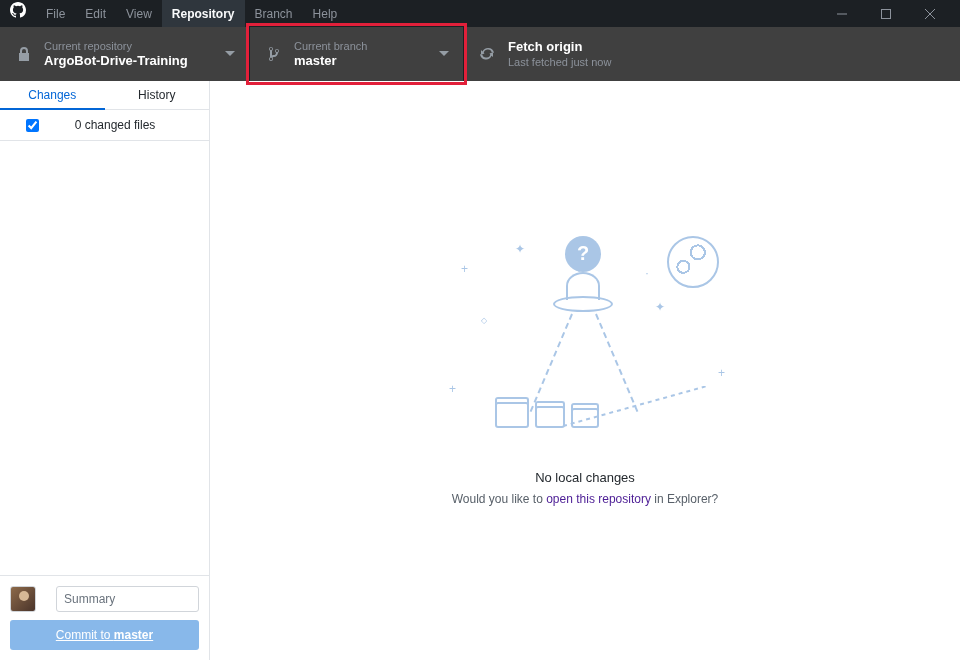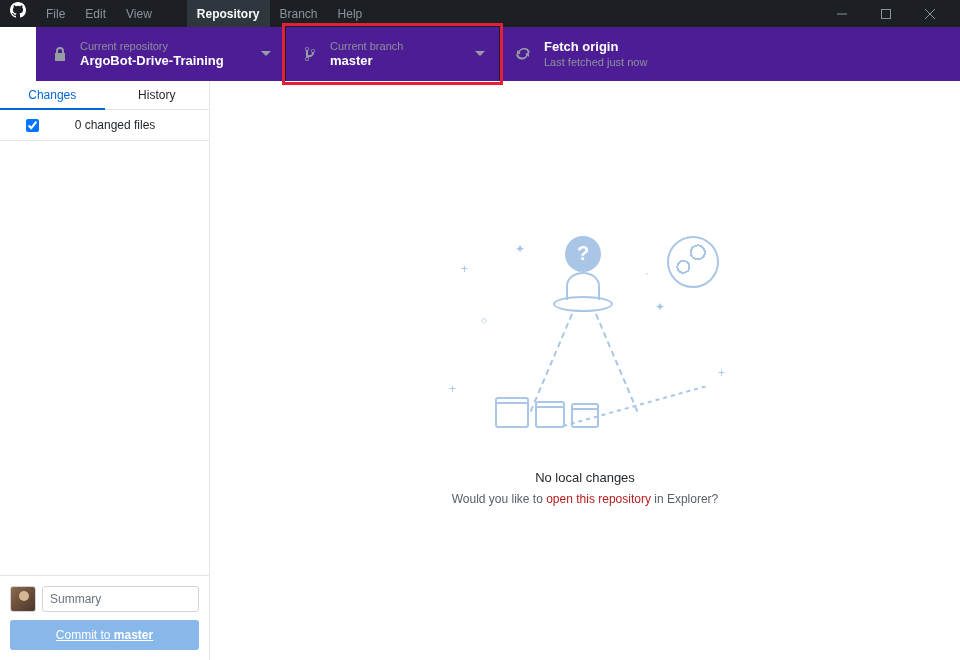--- a/index.html
+++ b/index.html
@@ -3,26 +3,26 @@
   <meta charset="utf-8">
   <style>
     * { margin:0; padding:0; box-sizing:border-box; font-family:-apple-system,BlinkMacSystemFont,"Segoe UI",Helvetica,Arial,sans-serif; font-size:12px; }
     body { width:960px; height:660px; background:#fff; overflow:hidden; }
     .root { display:flex; flex-direction:column; width:100%; height:100%; }
 
     
     .menubar { height:27px; background:#1c2024; display:flex; padding:0 8px; color:#8c929b; }
     .menubar .logo { width:20px; height:20px; display:flex; align-items:center; justify-content:center; margin-right:8px; }
     .menubar .menu-item { padding:0 10px; height:100%; display:flex; align-items:center; cursor:pointer; }
-    .menubar .menu-item.active { background:#2f363d; color:#fafbfc; font-weight:600;margin-left:25px; }
+    .menubar .menu-item.active { background:#2f363d; color:#fafbfc; font-weight:600; }
     .menubar .spacer { flex:1; }
     .menubar .win-ctrl { width:44px; height:100%; display:flex; align-items:center; justify-content:center; cursor:pointer; }
 
     
-    .toolbar { height:54px; background:#4c1d95; display:flex; color:#fff;margin-left:36px; }
+    .toolbar { height:54px; background:#404040; display:flex; color:#fff; }
     .tb-block { display:flex; align-items:center; padding:0 14px; height:100%; cursor:pointer; position:relative; border-right:1px solid #1c2024; }
     .tb-block.repo { width:250px; }
     .tb-block.branch { width:214px; }
     .tb-block .icon { width:20px; display:flex; align-items:center; justify-content:center; margin-right:10px; color:#959da5; }
     .tb-block .txt { display:flex; flex-direction:column; }
     .tb-block .label { color:#8c929b; font-size:11px; line-height:14px; }
     .tb-block .value { color:#fff; font-weight:600; font-size:13px; line-height:16px; }
     .tb-block .chev { position:absolute; right:14px; color:#959da5; }
     .tb-block.fetch { border-right:none; }
     .highlight-box { position:absolute; border:3px solid #e2203a; pointer-events:none; top:-4px; left:-4px; right:-4px; bottom:-4px; z-index:20; }
@@ -31,35 +31,35 @@
     
     .sidebar { width:210px; border-right:1px solid #e1e4e8; display:flex; flex-direction:column; background:#fff; }
     .tabs { display:flex; height:29px; border-bottom:1px solid #e1e4e8; }
     .tab { flex:1; display:flex; align-items:center; justify-content:center; font-size:12px; color:#24292e; cursor:pointer; }
     .tab.active { color:#0366d6; border-bottom:2px solid #0366d6; margin-bottom:-1px; }
     .changes-hdr { display:flex; align-items:center; padding:8px 26px; color:#24292e; border-bottom:1px solid #e1e4e8; }
     .changes-hdr input { margin-right:8px; }
     .changes-hdr .lbl { flex:1; text-align:center; }
     .sidebar .fill { flex:1; }
     .commit-box { padding:10px; border-top:1px solid #e1e4e8; display:flex; flex-direction:column; gap:8px; }
-    .summary-row { display:flex; align-items:center; gap:6px; }
+    .summary-row { display:flex; align-items:center; gap:20px; }
     .avatar { width:26px; height:26px; border-radius:3px; background:linear-gradient(135deg,#8d6a4a 0%,#4a342a 100%); border:1px solid #d1d5da; flex-shrink:0; position:relative; overflow:hidden; }
     .avatar::after { content:""; position:absolute; top:4px; left:8px; width:10px; height:10px; background:#d6b896; border-radius:50%; }
     .input { border:1px solid #d1d5da; border-radius:3px; padding:5px 7px; font-size:12px; width:100%; background:#fff; }
     .desc { height:70px; resize:none; color:#6a737d; font-family:inherit; }
     .summary-input::placeholder, .desc::placeholder { color:#6a737d; }
     .commit-btn { background:#88b8ea; color:#fff; border:none; border-radius:3px; padding:8px 0; font-size:12px; cursor:pointer;text-decoration:underline; }
     .commit-btn b{ font-weight:700; }
 
     
     .main { flex:1; display:flex; flex-direction:column; align-items:center; justify-content:center; color:#24292e; position:relative; }
     .illus { width:280px; height:200px; margin-bottom:34px; position:relative; }
     .msg-title { font-size:13px; color:#24292e; margin-bottom:6px; }
     .msg-sub { font-size:13px; color:#586069; }
-    .msg-sub a { color:#b91c1c; text-decoration:none; cursor:pointer;margin-top:23px; }
+    .msg-sub a { color:#4c1d95; text-decoration:none; cursor:pointer;margin-top:23px; }
 
     
     .planet { position:absolute; top:0; right:6px; width:52px; height:52px; border:2px solid #aac6e6; border-radius:50%; background:
       radial-gradient(circle at 60% 30%, transparent 6px, #aac6e6 6px 8px, transparent 8px),
       radial-gradient(circle at 30% 60%, transparent 5px, #aac6e6 5px 7px, transparent 7px);
     }
     .bubble { position:absolute; top:0; left:120px; width:36px; height:36px; background:#aac6e6; border-radius:50%; color:#fff; display:flex; align-items:center; justify-content:center; font-size:20px; font-weight:700; }
     .bubble::after { content:""; position:absolute; bottom:-6px; left:8px; border:6px solid transparent; border-top-color:#aac6e6; }
     .ufo { position:absolute; top:36px; left:108px; width:60px; height:40px; }
     .ufo .dome { width:34px; height:28px; border:2px solid #aac6e6; border-bottom:none; border-radius:50% 50% 0 0; margin:0 auto; }

